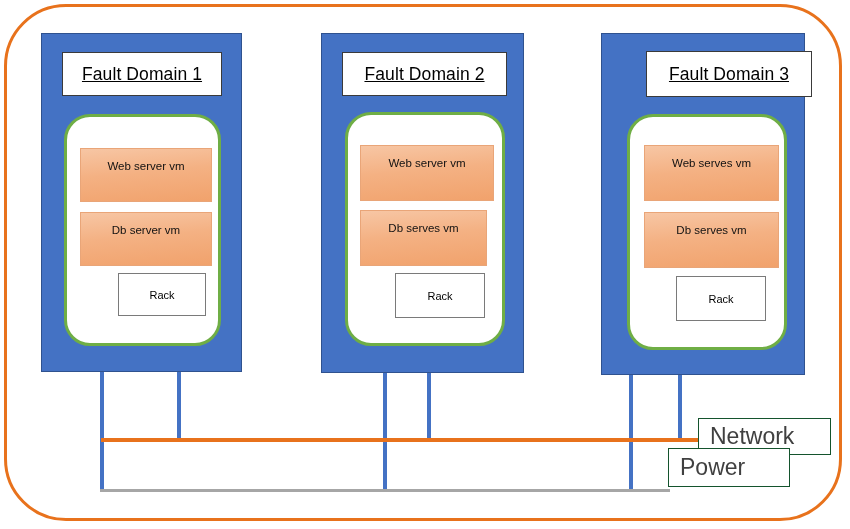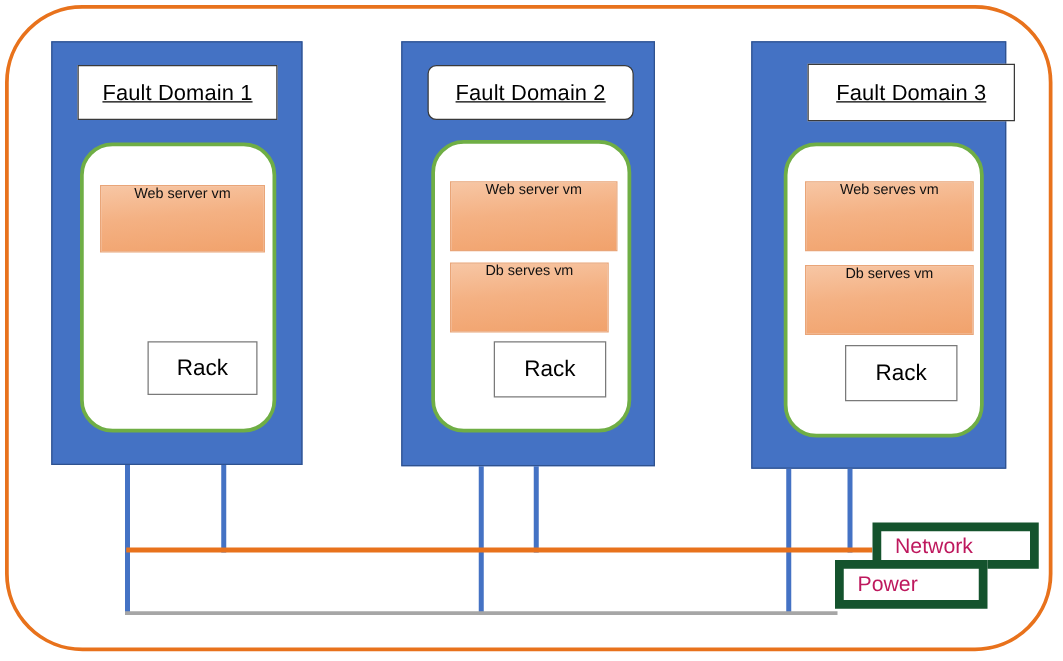--- a/index.html
+++ b/index.html
@@ -72,32 +72,33 @@
     box-sizing: border-box;
     display: flex;
     align-items: center;
     justify-content: center;
     font-size: 11.5px;
     color: #111111;
     white-space: nowrap;
   }
   .vm-box.vm-label-top {
     align-items: flex-start;
+    padding-top: 11px;
   }
 
   
   .rack-box {
     position: absolute;
     background: #FFFFFF;
     border: 1px solid #7A7A7A;
     box-sizing: border-box;
     display: flex;
     align-items: center;
     justify-content: center;
-    font-size: 18px;
+    font-size: 11px;
     color: #000000;
     white-space: nowrap;
   }
 
   
   .v-line {
     position: absolute;
     width: 4px;
     background: #4472C4;
   }
@@ -109,48 +110,49 @@
   .pwr-line {
     position: absolute;
     height: 3px;
     background: #A6A6A6;
   }
 
   
   .legend-box {
     position: absolute;
     background: #FFFFFF;
-    border: 7px solid #14532d;
+    border: 1px solid #14532d;
     box-sizing: border-box;
     display: flex;
     align-items: center;
-    font-size: 17px;
-    color: #be185d;
+    font-size: 23px;
+    color: #404040;
     padding-left: 11px;
     white-space: nowrap;
   }
 </style>
 </head>
 <body>
 
 <div id="canvas">
 
   <div class="outer-frame"></div>
 
   <div class="fd-card" style="left:41px; top:33px; width:201px; height:339px;">
     <div class="fd-title" style="left:20px; top:18px; width:160px; height:44px;">Fault Domain 1</div>
 
     <div class="fd-host" style="left:22px; top:80px; width:157px; height:232px;">
       <div class="vm-box vm-label-top" style="left:13px; top:31px; width:132px; height:54px;">Web server vm</div>
+      <div class="vm-box vm-label-top" style="left:13px; top:95px; width:132px; height:54px;">Db server vm</div>
       <div class="rack-box" style="left:51px; top:156px; width:88px; height:43px;">Rack</div>
     </div>
   </div>
 
   <div class="fd-card" style="left:321px; top:33px; width:203px; height:340px;">
-    <div class="fd-title" style="left:20px; top:18px; width:165px; height:44px;border-radius:7px;">Fault Domain 2</div>
+    <div class="fd-title" style="left:20px; top:18px; width:165px; height:44px;">Fault Domain 2</div>
 
     <div class="fd-host" style="left:23px; top:78px; width:160px; height:234px;">
       <div class="vm-box vm-label-top" style="left:12px; top:30px; width:134px; height:56px;">Web server vm</div>
       <div class="vm-box vm-label-top" style="left:12px; top:95px; width:127px; height:56px;">Db serves vm</div>
       <div class="rack-box" style="left:47px; top:158px; width:90px; height:45px;">Rack</div>
     </div>
   </div>
 
   <div class="fd-card" style="left:601px; top:33px; width:204px; height:342px;">
     <div class="fd-title" style="left:19px; top:17px; width:166px; height:46px;margin-left:25px;">Fault Domain 3</div>

